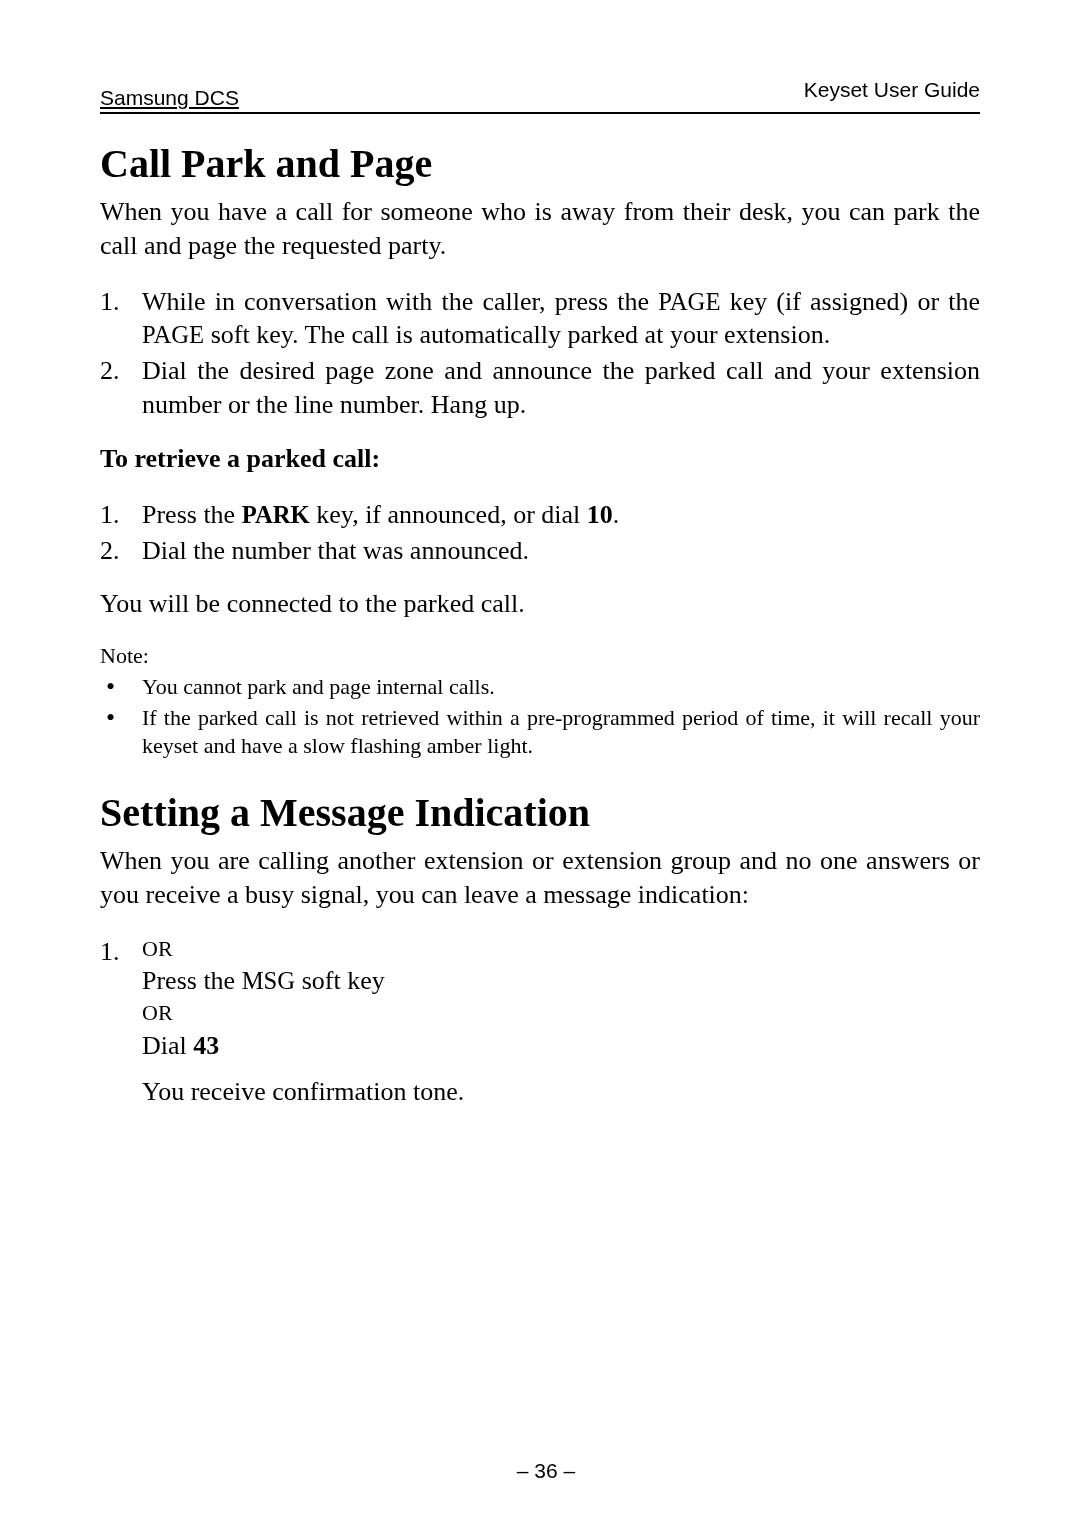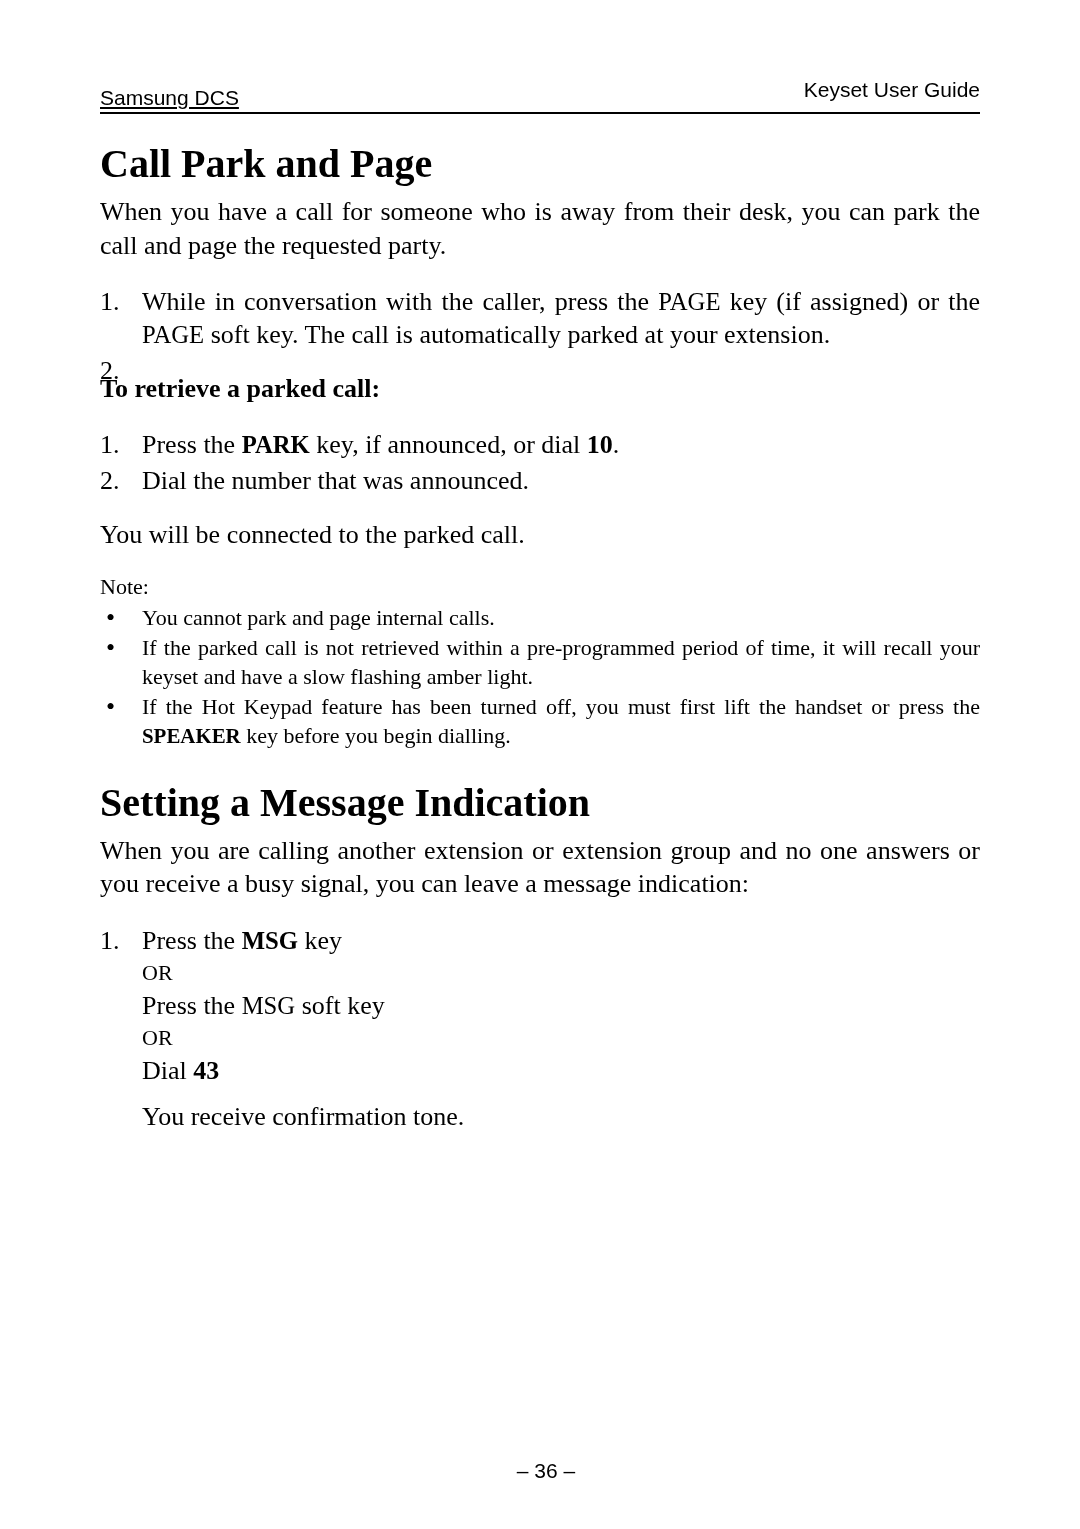--- a/index.html
+++ b/index.html
@@ -135,20 +135,21 @@
 <h1 class="heading1">Call Park and Page</h1>
 <p class="body-text">When you have a call for someone who is away from their desk, you can park the call and page the requested party.</p>
 
 <ol class="numbered-list">
   <li>
     <span class="num">1.</span>
     <span>While in conversation with the caller, press the </span><span class="smallcaps">PAGE</span><span> key (if assigned) or the </span><span class="smallcaps">PAGE</span><span> soft key. The call is automatically parked at your extension.</span>
   </li>
   <li>
     <span class="num">2.</span>
+    <span>Dial the desired page zone and announce the parked call and your extension number or the line number. Hang up.</span>
   </li>
 </ol>
 
 <p class="subheading">To retrieve a parked call:</p>
 
 <ol class="numbered-list">
   <li>
     <span class="num">1.</span>
     <span>Press the </span><b class="smallcaps-bold">PARK</b><span> key, if announced, or dial </span><b>10</b><span>.</span>
   </li>
@@ -161,33 +162,27 @@
 <p class="body-text">You will be connected to the parked call.</p>
 
 <p class="note-label">Note:</p>
 <ul class="bullet-list">
   <li>
     <span>You cannot park and page internal calls.</span>
   </li>
   <li>
     <span>If the parked call is not retrieved within a pre-programmed period of time, it will recall your keyset and have a slow flashing amber light.</span>
   </li>
-  <li>
-    <span>If the Hot Keypad feature has been turned off, you must first lift the handset or press the </span><b class="smallcaps-bold">SPEAKER</b><span> key before you begin dialling.</span>
-  </li>
 </ul>
 
 <h1 class="heading1">Setting a Message Indication</h1>
 <p class="body-text">When you are calling another extension or extension group and no one answers or you receive a busy signal, you can leave a message indication:</p>
 
 <div class="msg-block">
   <span class="num">1.</span>
-  <div>
-    <span>Press the </span><b class="smallcaps-bold">MSG</b><span> key</span>
-  </div>
   <div class="or-text">OR</div>
   <div>
     <span>Press the </span><span class="smallcaps">MSG</span><span> soft key</span>
   </div>
   <div class="or-text">OR</div>
   <div>
     <span>Dial </span><b>43</b>
   </div>
 </div>
 

